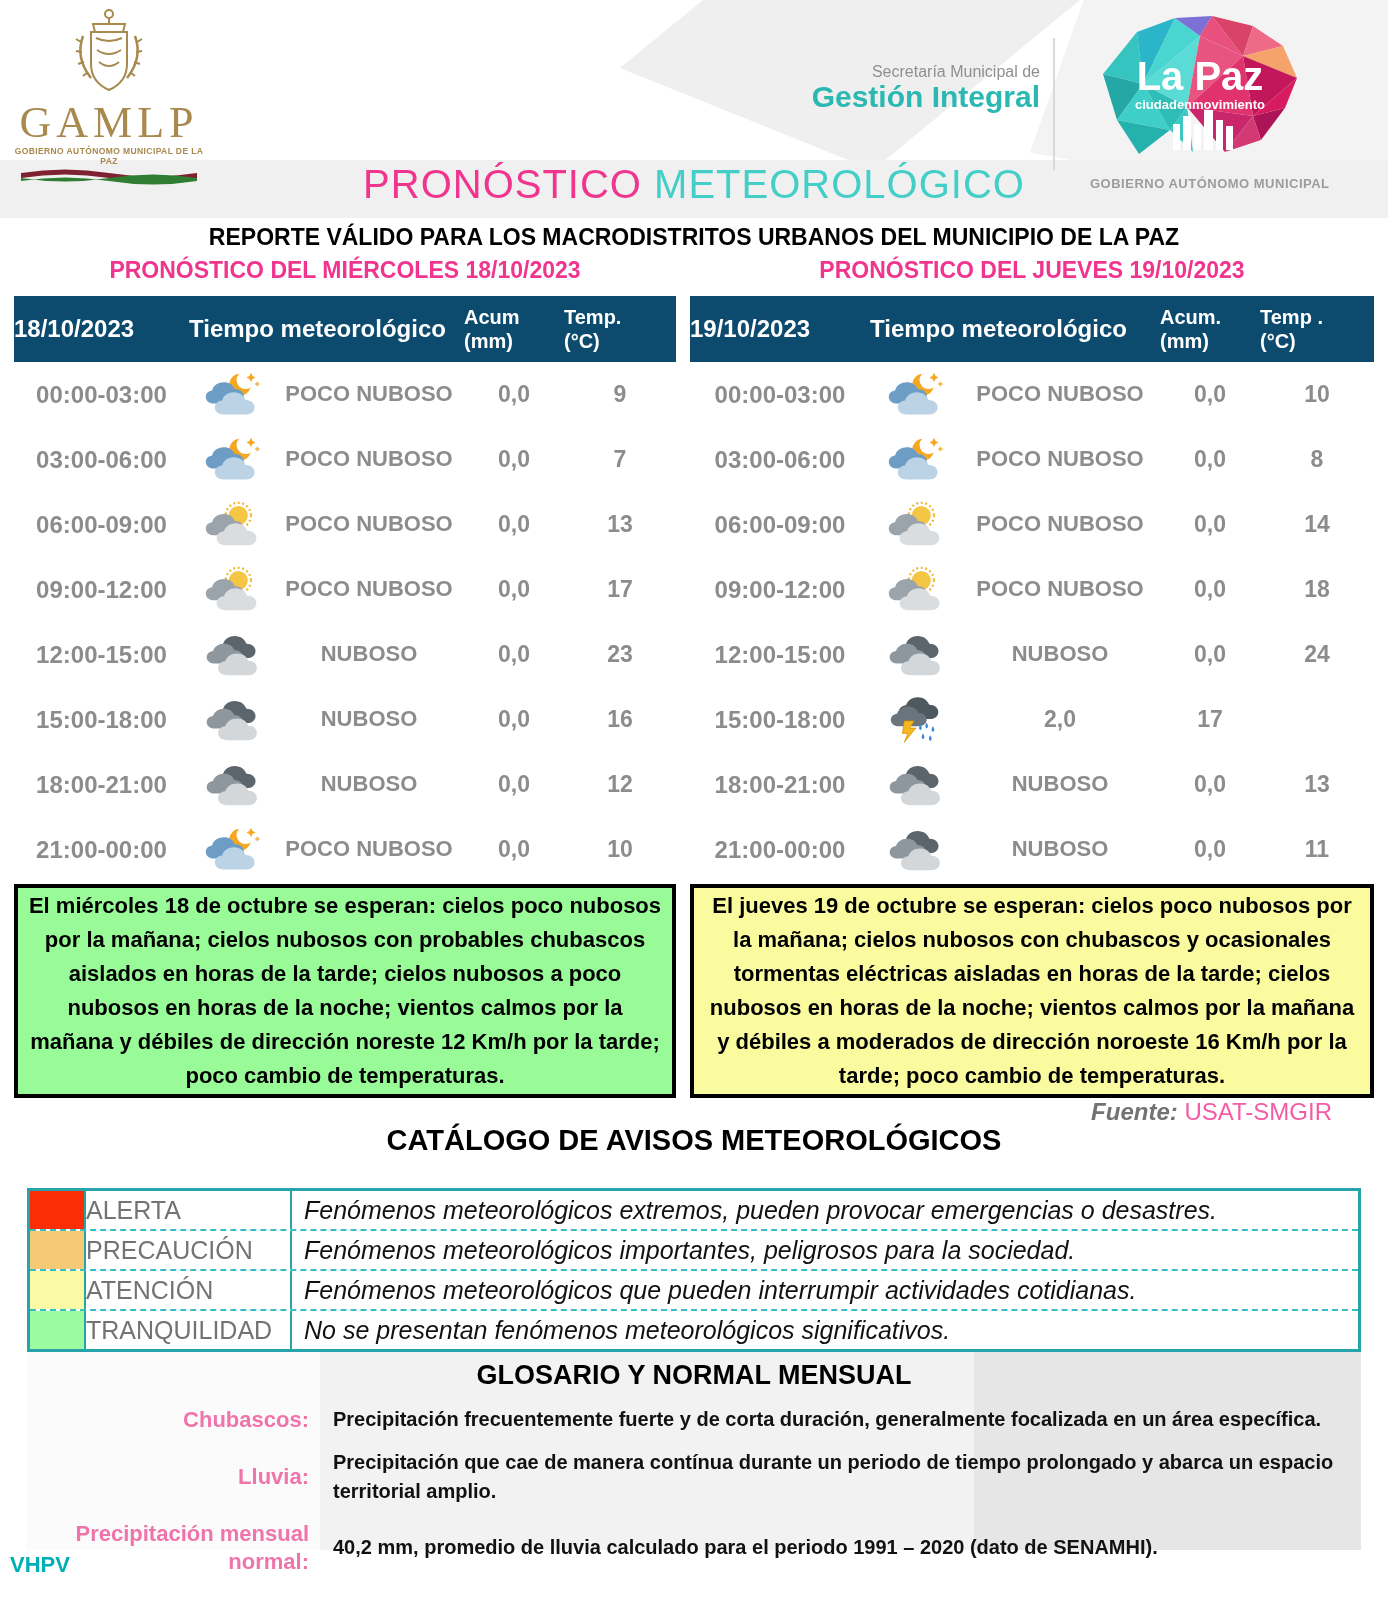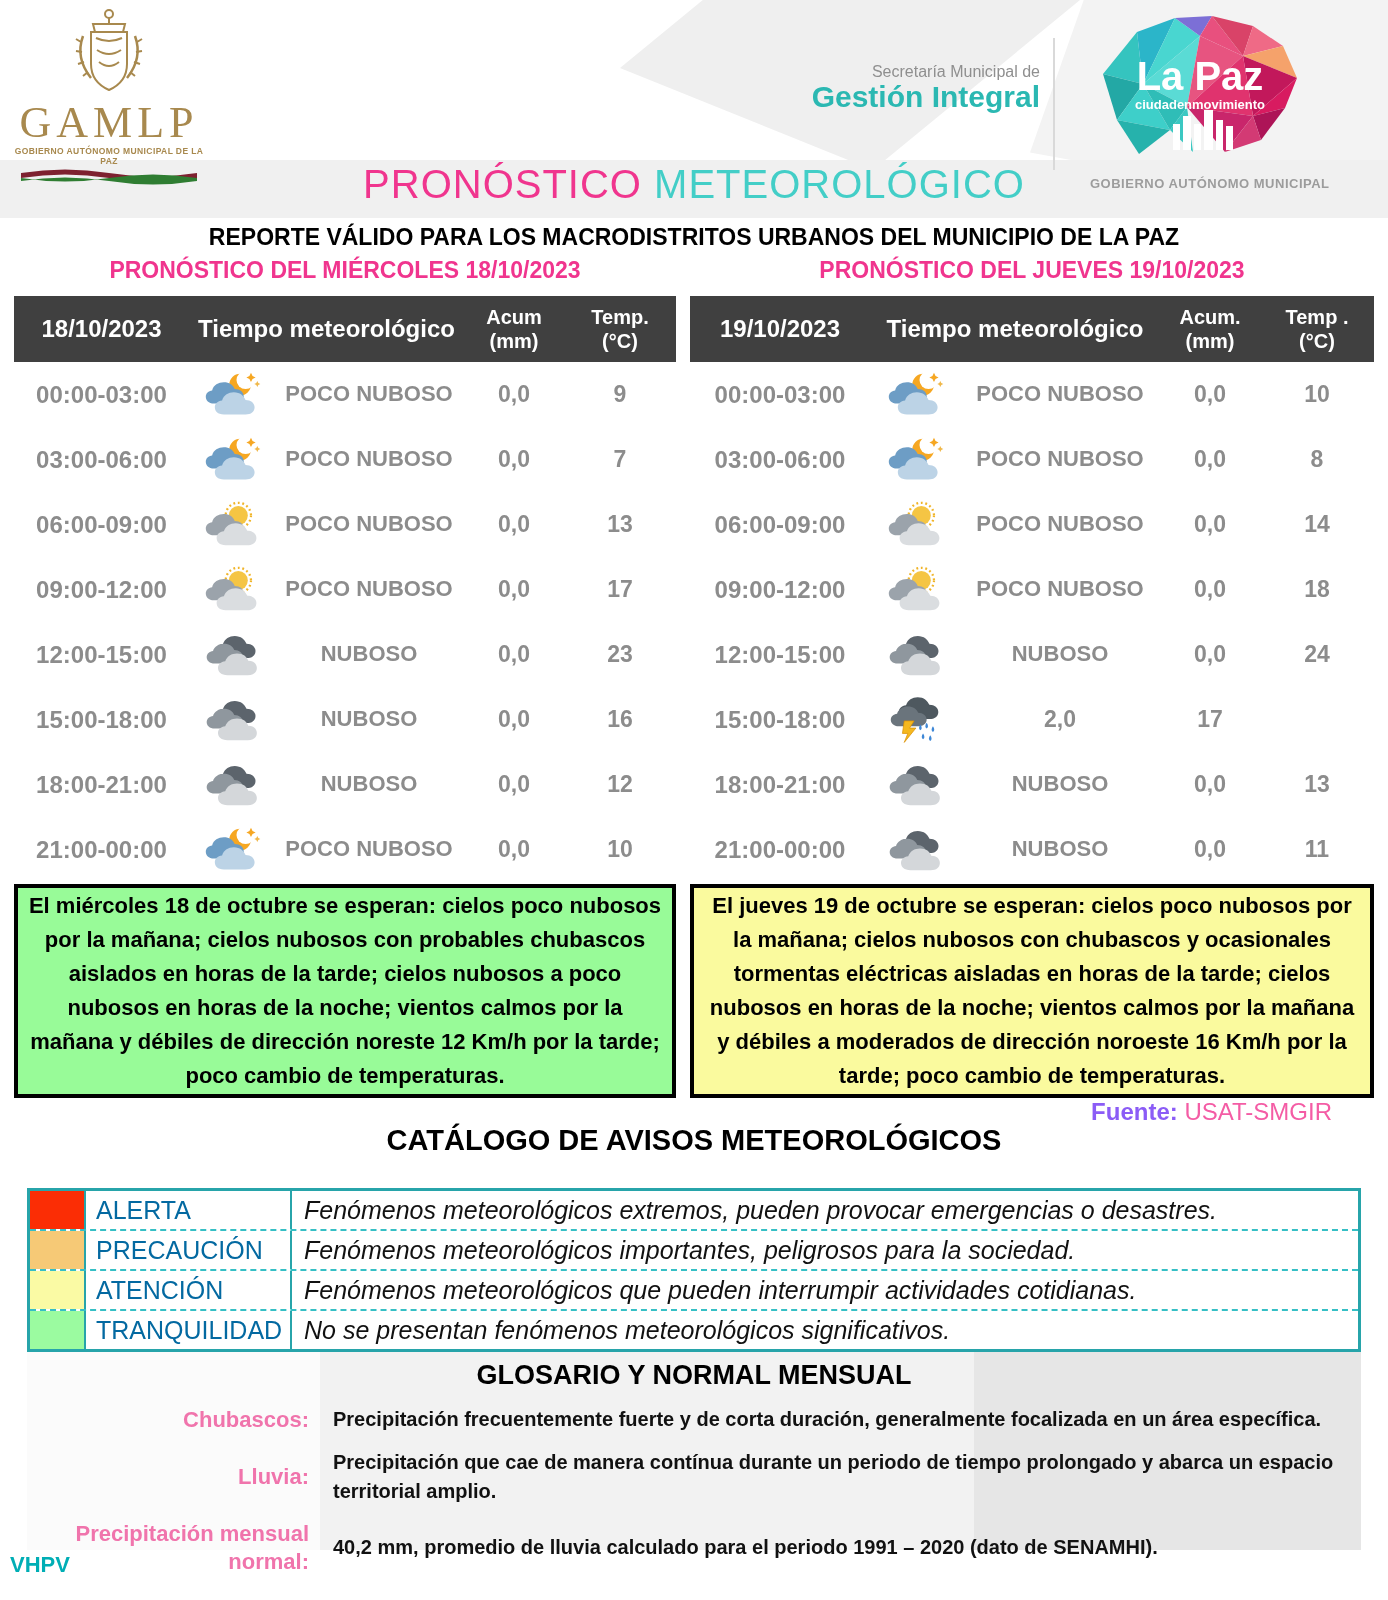--- a/index.html
+++ b/index.html
@@ -38,53 +38,53 @@
                    font-size:23px;font-weight:bold;color:#000;}
 
   .fc-heading{position:absolute;top:257px;text-align:center;font-size:23px;font-weight:bold;color:#F0358E;}
   .fc-heading.left{left:14px;width:662px;}
   .fc-heading.right{left:690px;width:684px;}
 
   
   .ftable{position:absolute;top:296px;background:#fff;}
   .ftable.left{left:14px;width:662px;}
   .ftable.right{left:690px;width:684px;}
-  .thead{height:66px;background:#404040;color:#fff;display:grid;align-items:center;text-align:center;font-weight:bold;}
+  .thead{height:66px;background:#0c4a6e;color:#fff;display:grid;align-items:center;font-weight:bold;}
   .ftable.left  .thead{grid-template-columns:175px 275px 100px 112px;}
   .ftable.right .thead{grid-template-columns:180px 290px 100px 114px;}
   .thead .h-date{font-size:24px;}
   .thead .h-weather{font-size:24px;}
   .thead .h-two{font-size:20px;line-height:1.2;}
   .trow{height:65px;display:grid;align-items:center;color:#8c8c8c;font-weight:bold;}
   .ftable.left  .trow{grid-template-columns:175px 85px 190px 100px 112px;}
   .ftable.right .trow{grid-template-columns:180px 90px 200px 100px 114px;}
   .trow .time{display:flex;justify-content:center;padding:0 10px;font-size:24px;}
   .trow .icon{text-align:center;line-height:0;}
   .trow .desc{text-align:center;font-size:22px;line-height:1.2;}
   .trow .num{text-align:center;font-size:23px;}
 
   .summary{position:absolute;top:884px;height:214px;border:4px solid #000;box-sizing:border-box;
            display:flex;align-items:center;justify-content:center;text-align:center;
            font-weight:bold;font-size:22px;line-height:1.55;color:#000;padding:0 8px;}
   .summary.green{left:14px;width:662px;background:#98FB98;}
   .summary.yellow{left:690px;width:684px;background:#FAFA9E;}
 
   .fuente{position:absolute;top:1098px;right:56px;font-size:24px;font-weight:bold;}
-  .fuente .fl{color:#8b5cf6;}
+  .fuente .fl{color:#737373;font-style:italic;}
   .fuente .fv{color:#F45CA5;font-weight:normal;}
 
   .catalog-title{position:absolute;left:0;top:1124px;width:100%;text-align:center;
                  font-size:29px;font-weight:bold;color:#000;}
 
   .catalog{position:absolute;left:27px;top:1188px;width:1334px;border:3px solid #27A4AA;
            box-sizing:border-box;background:#fff;}
   .cat-row{display:grid;grid-template-columns:56px 206px 1fr;height:38px;}
   .cat-row + .cat-row{border-top:2px dashed #35BFC5;}
   .cat-swatch{height:100%;border-right:2px solid #27A4AA;box-sizing:border-box;}
-  .cat-label{display:flex;align-items:center;padding-left:10px;font-size:25px;color:#0369a1;
+  .cat-label{display:flex;align-items:center;font-size:25px;color:#737373;
              border-right:2px solid #27A4AA;}
   .cat-desc{display:flex;align-items:center;padding-left:12px;font-size:25px;font-style:italic;color:#111;}
 
   .glossary{position:absolute;left:27px;top:1352px;width:1334px;height:198px;
             background:linear-gradient(90deg,#fbfbfb 0 22%,#f2f2f2 22% 71%,#e6e6e6 71% 100%);}
   .gl-title{text-align:center;font-size:27px;font-weight:bold;color:#000;padding-top:8px;}
   .gl-row{display:flex;align-items:center;margin-top:14px;}
   .gl-term{width:282px;text-align:right;font-size:22px;font-weight:bold;color:#F074AC;line-height:1.25;}
   .gl-def{flex:1;padding-left:24px;padding-right:10px;font-size:20px;font-weight:bold;color:#111;line-height:1.45;}
 

